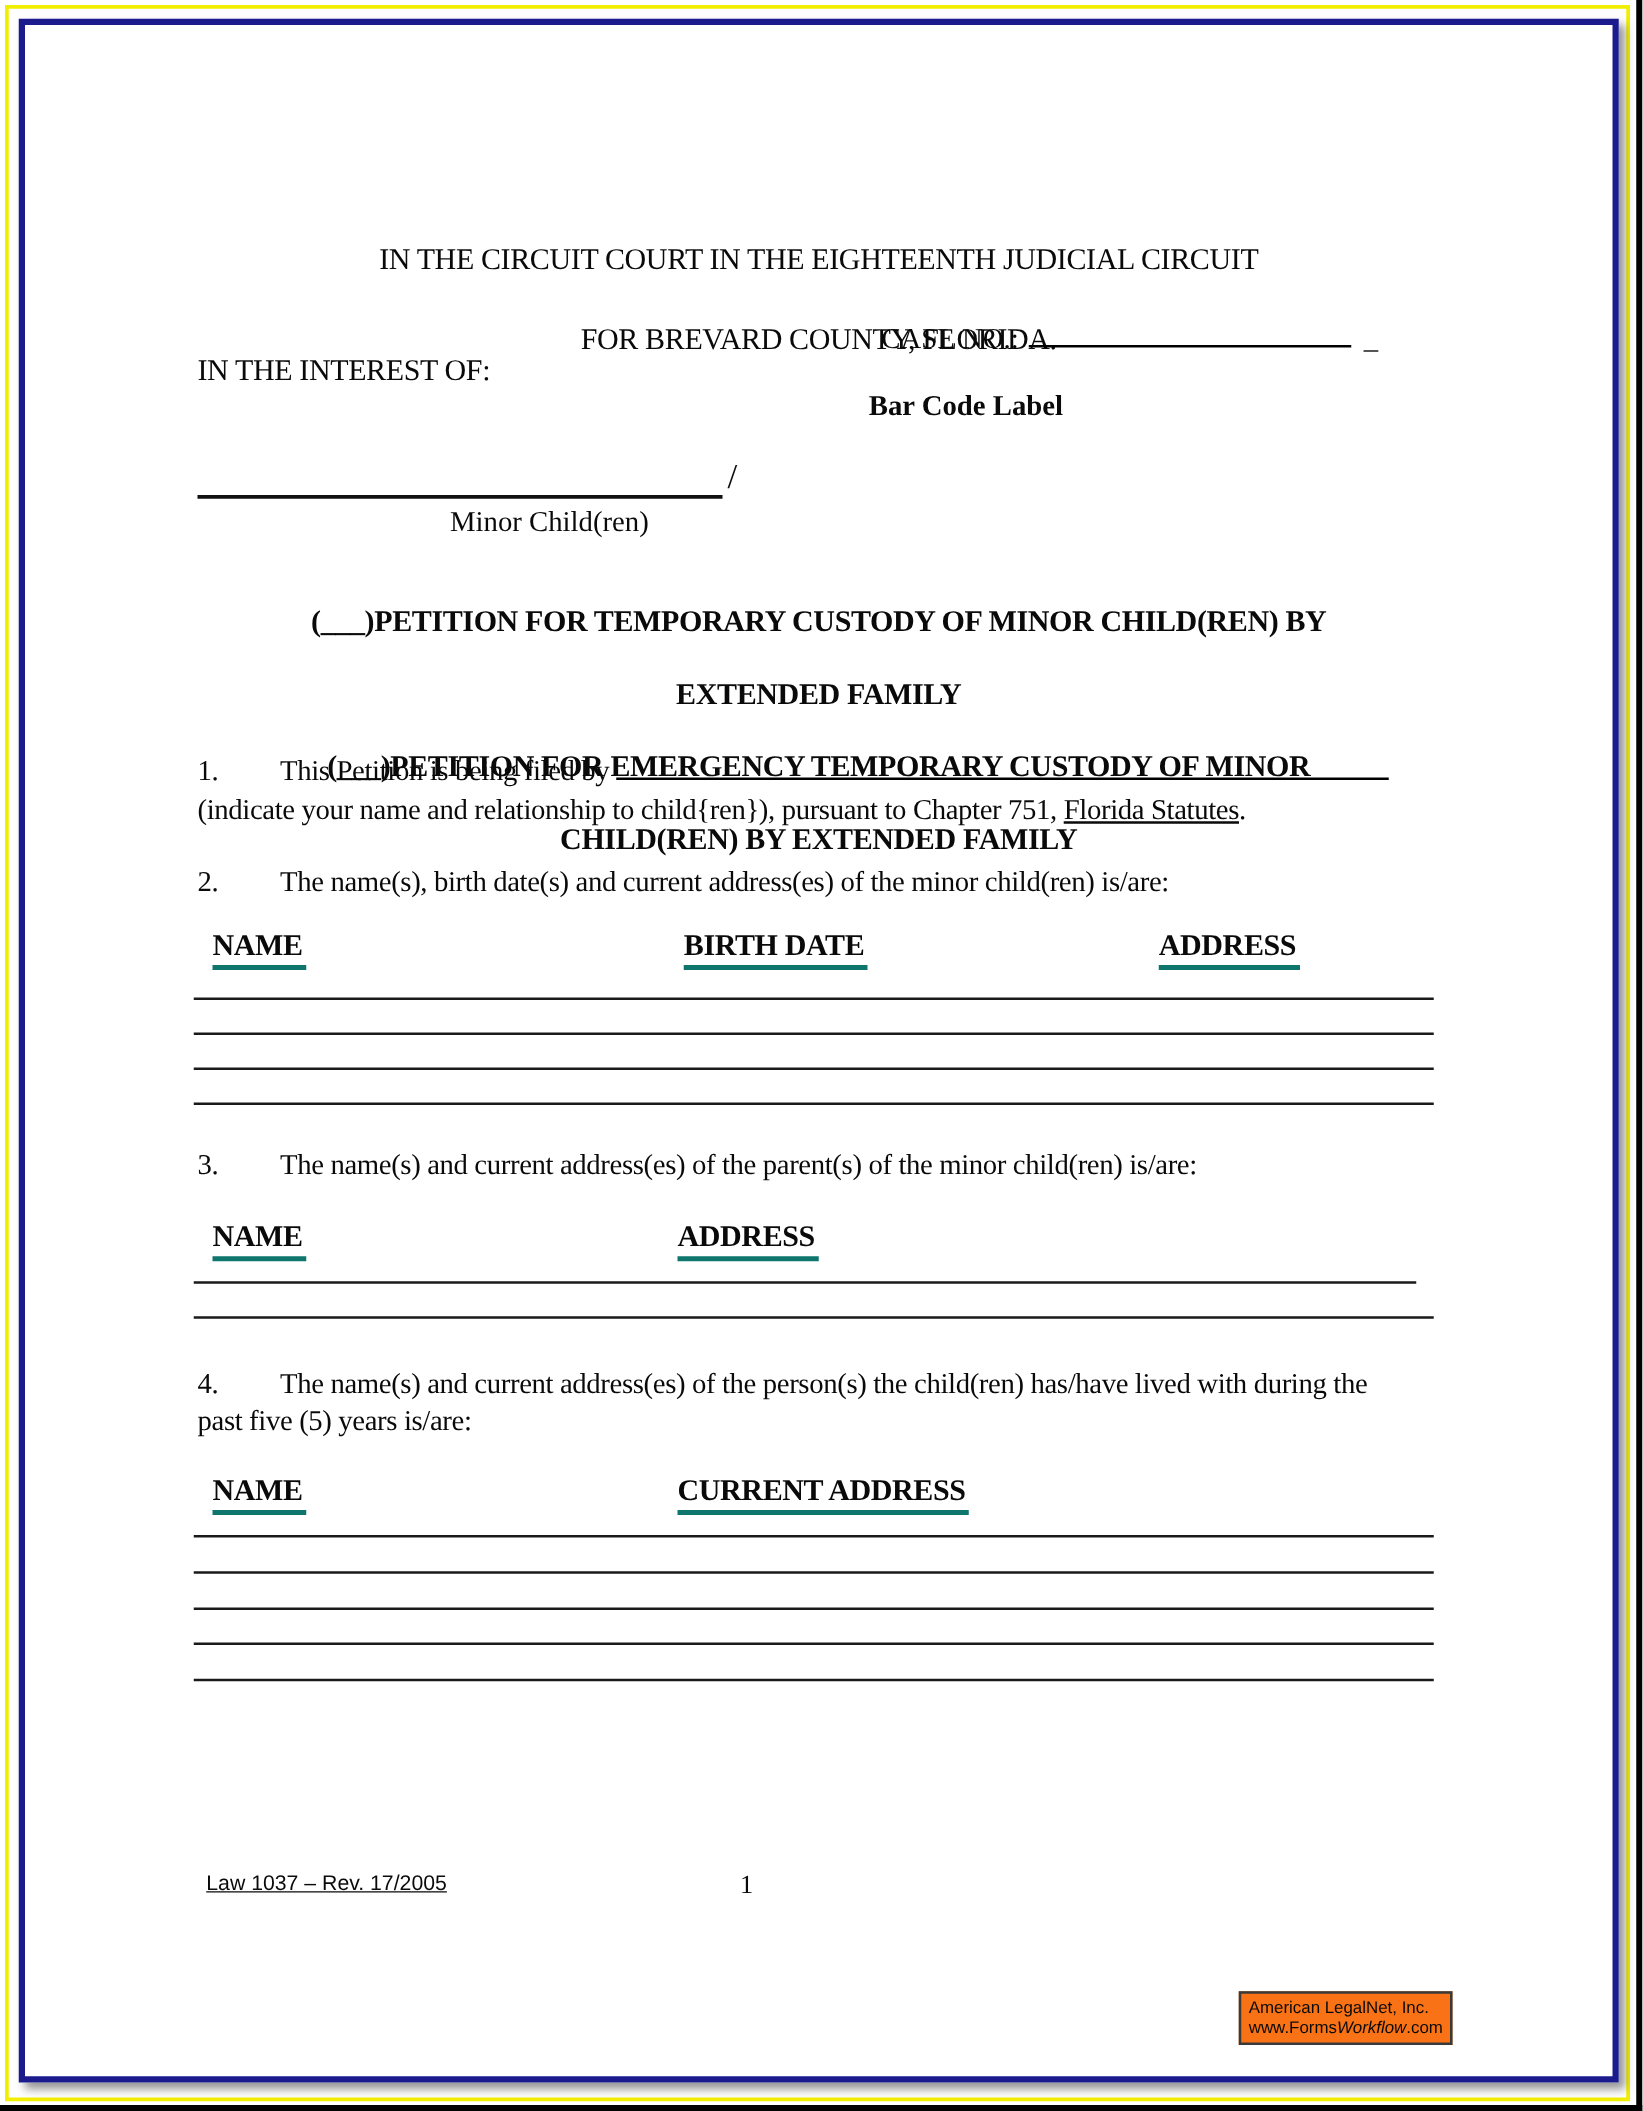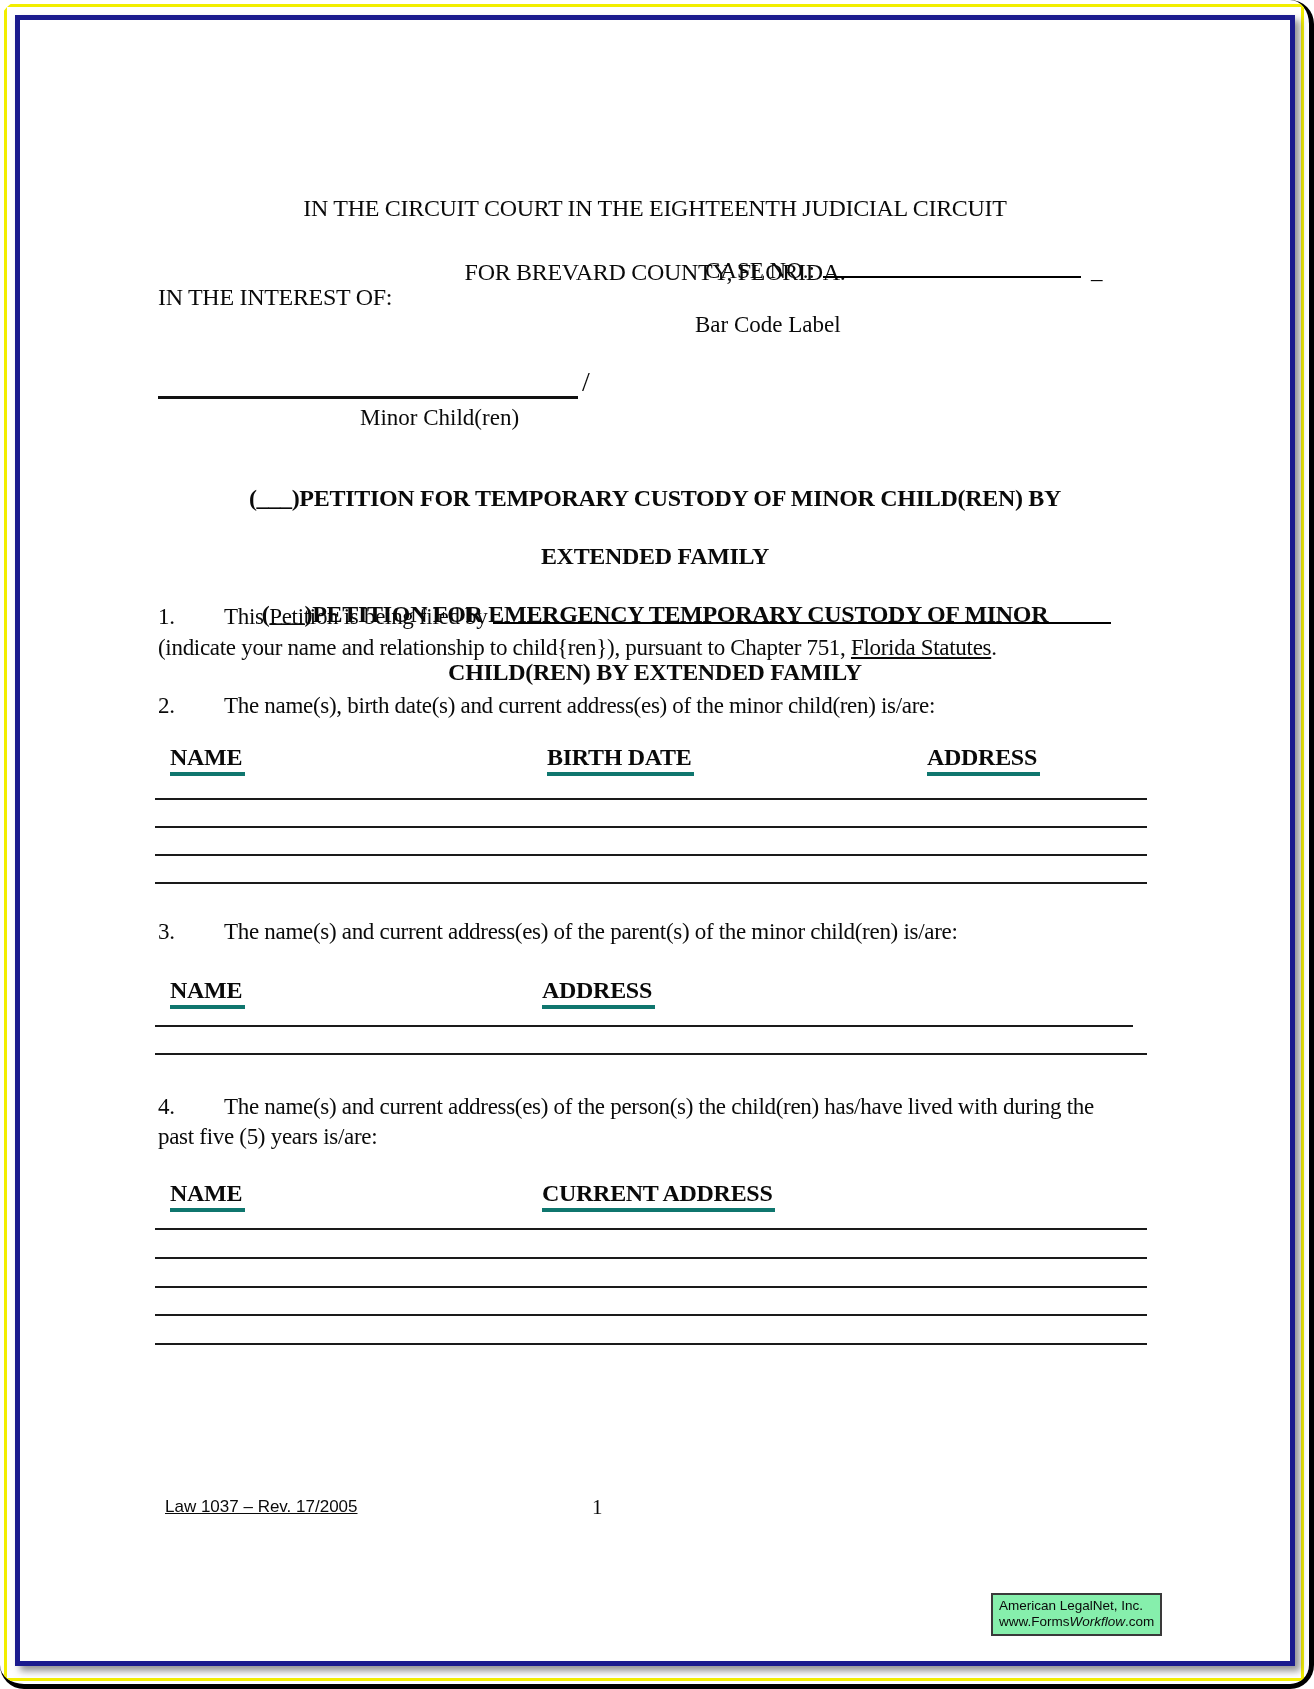--- a/index.html
+++ b/index.html
@@ -1,20 +1,20 @@
 <!DOCTYPE html>
 <html><head>
 <meta charset="utf-8">
 <style>
   html,body{margin:0;padding:0;background:#ffffff;}
   .root{
     position:relative;width:1314px;height:1689px;
     box-sizing:border-box;background:#ffffff;
     border-right:5px solid #000;border-bottom:5px solid #000;
-    font-family:"Liberation Serif", serif;color:#0a0a0a;overflow:hidden;border-radius:24px;
+    font-family:"Liberation Serif", serif;color:#0a0a0a;overflow:hidden;
   }
   .yellow-frame{
     position:absolute;left:4px;top:4px;right:5px;bottom:3px;
     border:3px solid #f2ee00;pointer-events:none;
   }
   .page{
     position:absolute;left:15px;top:15px;right:14px;bottom:18px;
     border:5px solid #1b1b8e;background:#fff;
     box-shadow:5px 5px 7px rgba(60,60,60,.55);
   }
@@ -23,21 +23,21 @@
   .sans{font-family:"Liberation Sans", sans-serif;}
   .court-heading{
     left:0;right:0;top:140px;text-align:center;
     font-size:24px;line-height:32px;letter-spacing:-0.3px;white-space:pre-line;
   }
   .case-row{left:675px;top:236px;font-size:23px;white-space:nowrap;padding-left:10px;}
   .fill{display:inline-block;border-bottom:2px solid #000;height:20px;vertical-align:baseline;}
   .case-fill{width:258px;margin-left:8px;}
   .case-tail{margin-left:10px;}
   .interest{left:138px;top:264px;font-size:24px;letter-spacing:-0.3px;}
-  .barcode{left:675px;top:292px;font-size:23px;}
+  .barcode{left:675px;top:292px;font-size:23px;font-weight:bold;}
   .name-line{left:138px;top:348px;width:420px;height:28px;border-bottom:3px solid #111;}
   .slash{left:562px;top:346px;font-size:28px;}
   .minor-label{left:340px;top:385px;font-size:23px;}
   .petition-titles{
     left:0;right:0;top:435px;text-align:center;font-weight:bold;
     font-size:24px;line-height:29px;letter-spacing:-0.3px;white-space:pre-line;
   }
   .para{font-size:23px;line-height:31px;letter-spacing:-0.3px;}
   .num{display:inline-block;width:66px;}
   .p1{left:138px;top:581px;width:1000px;}
@@ -46,21 +46,21 @@
   .p2{left:138px;top:670px;width:1030px;white-space:nowrap;}
   .p3{left:138px;top:896px;width:1030px;white-space:nowrap;}
   .p4{left:138px;top:1072px;width:950px;line-height:30px;}
   .colhead{font-size:24px;font-weight:bold;letter-spacing:-0.3px;
     border-bottom:4px solid #0f766e;padding:0 3px 1px 0;white-space:nowrap;}
   .rule{height:0;border-top:2px solid #1a1a1a;left:135px;width:992px;}
   .footer-ref{left:145px;top:1477px;font-size:17px;text-decoration:underline;letter-spacing:0;}
   .page-num{left:572px;top:1475px;font-size:21px;}
   .stamp{
     left:971px;top:1573px;width:156px;
-    border:2px solid #3a3a3a;background:#86efac;
+    border:2px solid #3a3a3a;background:#f97316;
     padding:3px 5px 4px 6px;
     font-size:13.5px;line-height:16px;white-space:nowrap;
   }
   .stamp i{font-style:italic;}
 </style>
 </head>
 <body>
 
 <div class="root">
   <div class="yellow-frame"></div>

